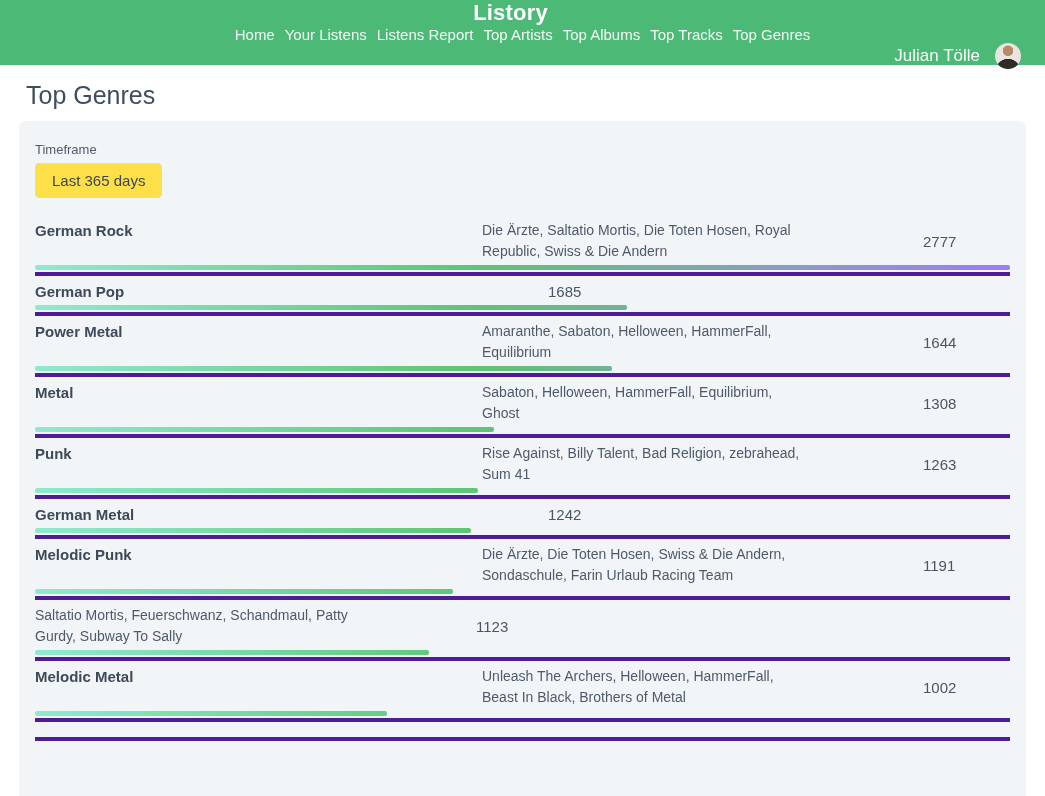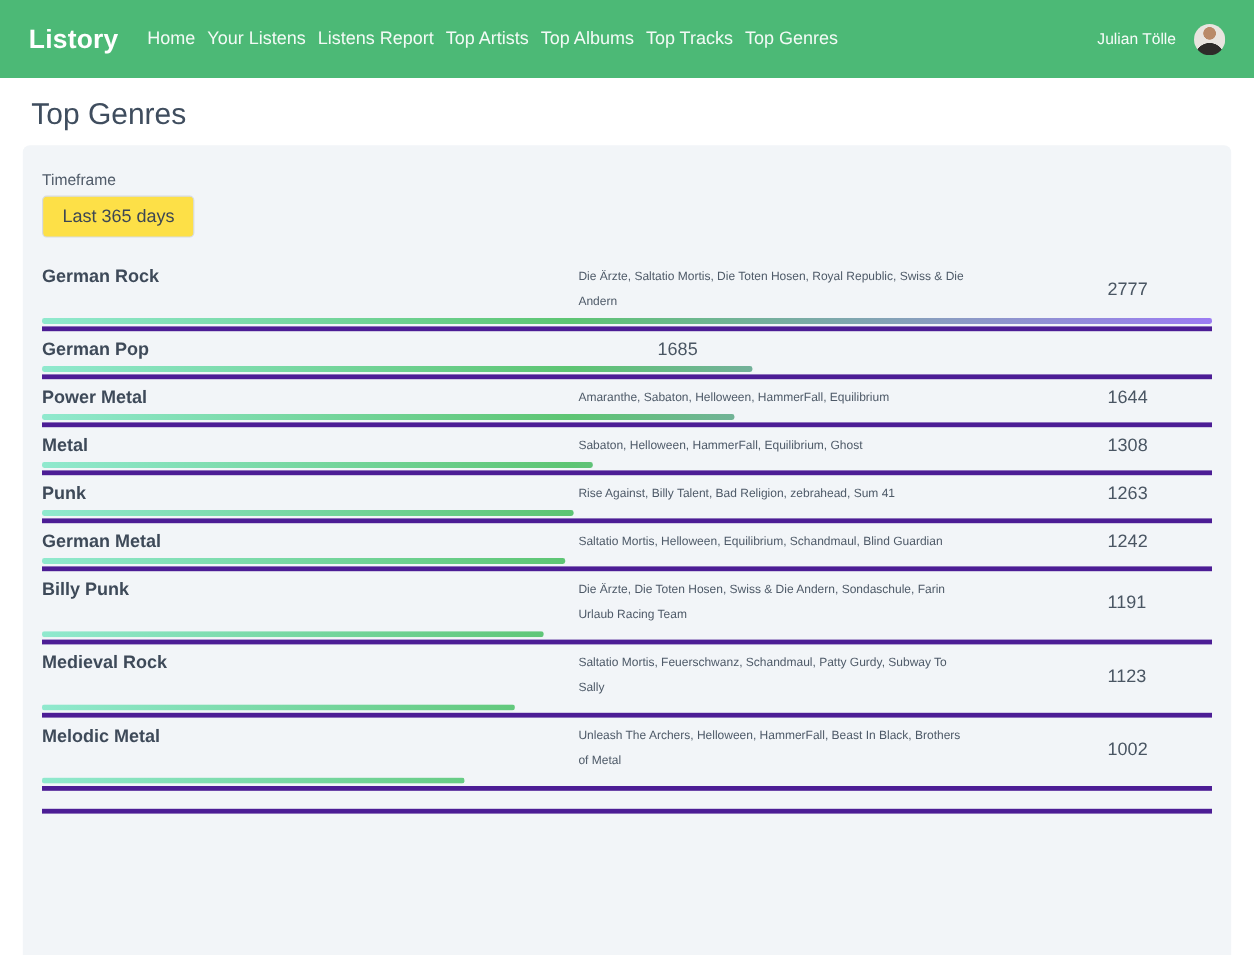--- a/index.html
+++ b/index.html
@@ -9,38 +9,39 @@
     background: #ffffff;
     color: #4e5a68;
   }
   
   .navbar {
     height: 65px;
     background: #4cb976;
     display: flex;
     align-items: center;
     padding: 0 24px;
+    flex-direction: column;
   }
   .brand {
     color: #ffffff;
     font-size: 22px;
     font-weight: bold;
     margin-right: 24px;
     text-decoration: none;
     letter-spacing: 0.2px;
   }
   .nav-links { display: flex; align-items: center; column-gap: 17px; gap: 10px; }
   .nav-link {
     color: rgba(255,255,255,0.93);
     font-size: 15px;
     text-decoration: none;
     white-space: nowrap;
   }
   .nav-right { margin-left: auto; display: flex; align-items: center; column-gap: 15px; }
-  .user-name { color: rgba(255,255,255,0.95); font-size: 13px; }
+  .user-name { color: rgba(255,255,255,0.95); font-size: 17px; }
   .avatar {
     width: 26px; height: 26px; border-radius: 50%;
     background:
       radial-gradient(circle at 50% 30%, #b98a68 0 5px, rgba(0,0,0,0) 5.5px),
       radial-gradient(circle at 50% 108%, #2e2b29 0 12px, rgba(0,0,0,0) 12.5px),
       #e9e4df;
     border: none;
     flex: 0 0 auto;
     cursor: pointer;
   }
@@ -91,21 +92,21 @@
   .cell-genre {
     flex: 0 0 447px;
     font-size: 15px;
     font-weight: bold;
     color: #3e4a59;
     line-height: 21px;
   }
   .cell-artists {
     flex: 0 0 375px;
     padding-right: 46px;
-    font-size: 10px;
+    font-size: 14px;
     color: #4e5a68;
     line-height: 21px;
   }
   .cell-count {
     flex: 1 1 auto;
     padding-left: 66px;
     align-self: center;
     font-size: 15px;
     color: #4a5663;
   }
@@ -188,39 +189,37 @@
     <div class="cell-genre">Punk</div>
     <div class="cell-artists">Rise Against, Billy Talent, Bad Religion, zebrahead, Sum 41</div>
     <div class="cell-count">1263</div>
     <div class="genre-bar" style="width: 45.4807%;">
       <div class="genre-bar-fill" style="width: 219.873%;"></div>
     </div>
   </div>
 
   <div class="genre-row">
     <div class="cell-genre">German Metal</div>
-    <div class="cell-artists">Saltatio Mortis, Helloween, Equilibrium, Schandmaul, Blind Guardian</div>
     <div class="cell-count">1242</div>
     <div class="genre-bar" style="width: 44.7245%;">
       <div class="genre-bar-fill" style="width: 223.591%;"></div>
     </div>
   </div>
 
   <div class="genre-row">
-    <div class="cell-genre">Billy Punk</div>
+    <div class="cell-genre">Melodic Punk</div>
     <div class="cell-artists">Die Ärzte, Die Toten Hosen, Swiss &amp; Die Andern, Sondaschule, Farin Urlaub Racing Team</div>
     <div class="cell-count">1191</div>
     <div class="genre-bar" style="width: 42.888%;">
       <div class="genre-bar-fill" style="width: 233.165%;"></div>
     </div>
   </div>
 
 
   <div class="genre-row">
-    <div class="cell-genre">Medieval Rock</div>
     <div class="cell-artists">Saltatio Mortis, Feuerschwanz, Schandmaul, Patty Gurdy, Subway To Sally</div>
     <div class="cell-count">1123</div>
     <div class="genre-bar" style="width: 40.4393%;">
       <div class="genre-bar-fill" style="width: 247.284%;"></div>
     </div>
   </div>
 
   <div class="genre-row">
     <div class="cell-genre">Melodic Metal</div>
     <div class="cell-artists">Unleash The Archers, Helloween, HammerFall, Beast In Black, Brothers of Metal</div>

